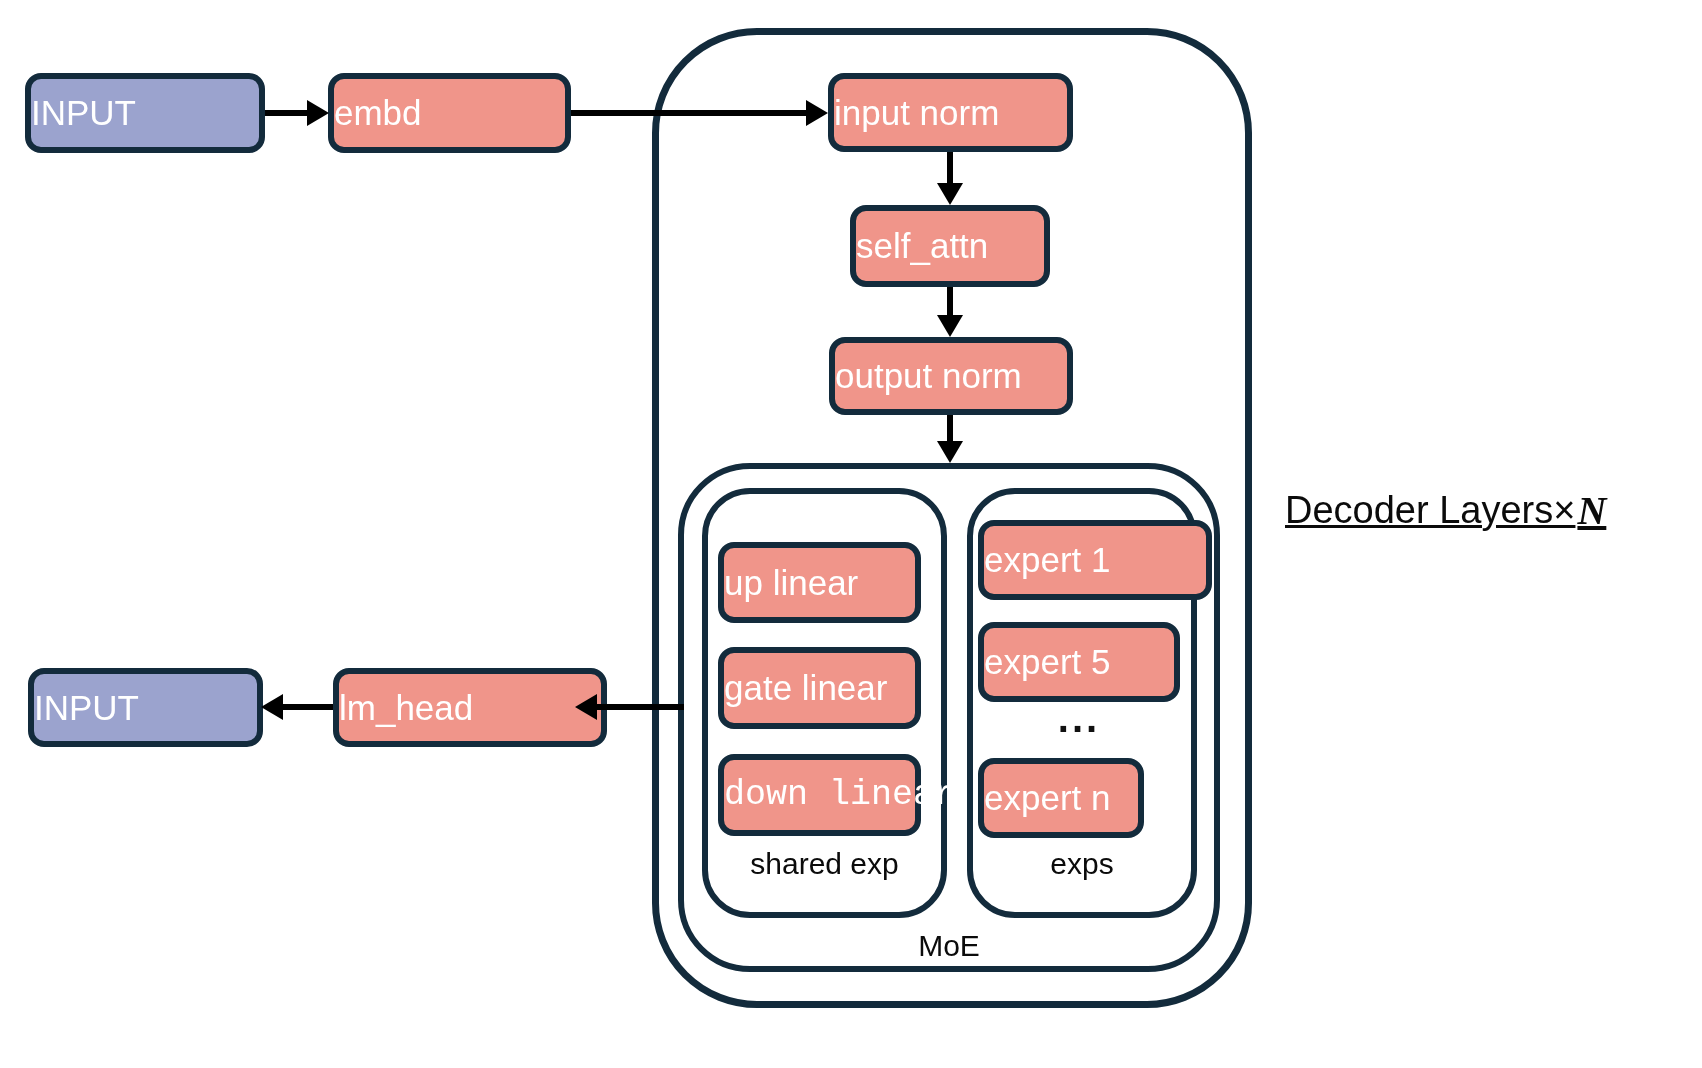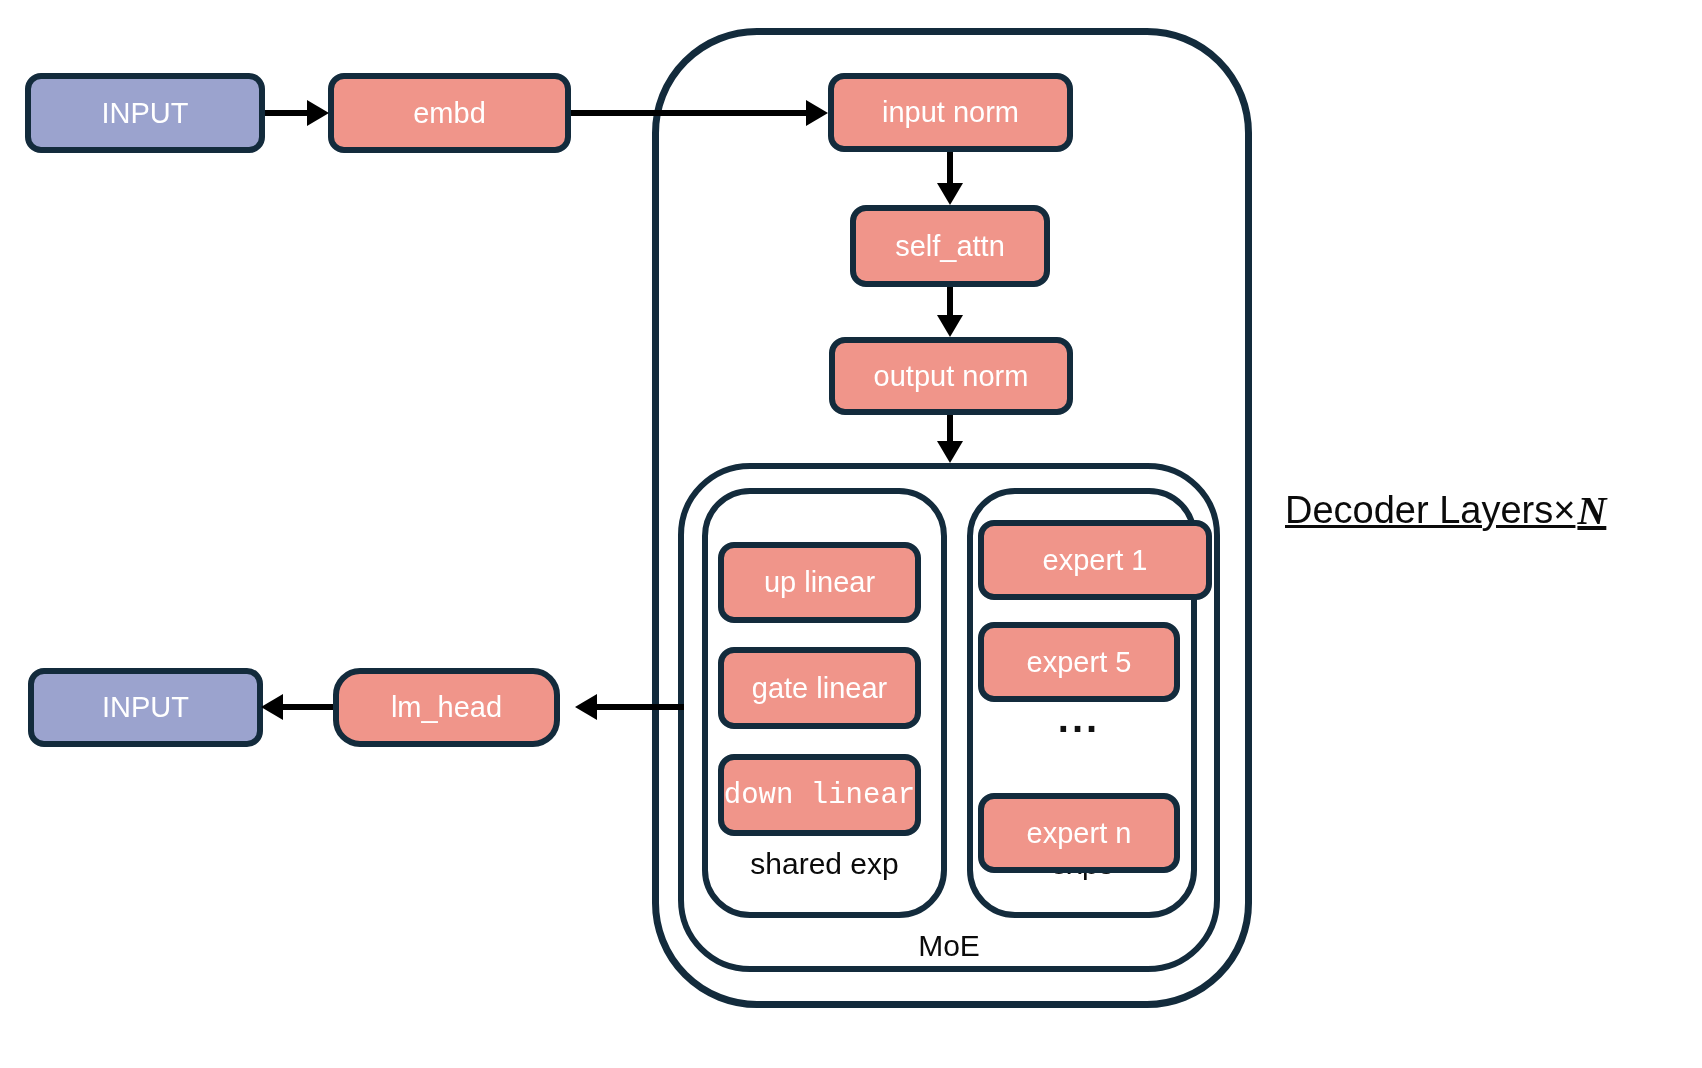--- a/index.html
+++ b/index.html
@@ -13,25 +13,25 @@
   .container{
     position:absolute;
     box-sizing:border-box;
     border:7px solid var(--border,#132B3C);
     background:transparent;
     z-index:1;
   }
   .box{
     position:absolute;
     box-sizing:border-box;
-    display:flex;align-items:center;justify-content:center;
+    display:flex;align-items:center;
     border:6px solid var(--border,#132B3C);
     border-radius:16px;
     color:#ffffff;
-    font-size:29px;
+    font-size:35px;
     z-index:3;
     white-space:nowrap;
   }
   .purple{background:var(--purple,#9BA3CE);}
   .salmon{background:var(--salmon,#F0958A);}
   .lbl{
     position:absolute;
     display:flex;align-items:center;justify-content:center;
     color:#0b0b0b;
     font-size:30px;
@@ -106,35 +106,35 @@
 
   <div class="box salmon" style="left:978px;top:520px;width:234px;height:80px;">
       <span>expert 1</span>
     </div>
   <div class="box salmon" style="left:978px;top:622px;width:202px;height:80px;">
       <span>expert 5</span>
     </div>
   <div class="lbl" style="left:978px;top:688px;width:202px;height:60px;">
       <span class="ellipsis">...</span>
     </div>
-  <div class="box salmon" style="left:978px;top:758px;width:202px;height:80px;margin-top:35px;">
+  <div class="box salmon" style="left:978px;top:758px;width:166px;height:80px;">
       <span>expert n</span>
     </div>
   <div class="lbl" style="left:678px;top:928px;width:542px;height:36px;">
       <span>MoE</span>
     </div>
 
   <div class="lbl" style="left:967px;top:846px;width:230px;height:36px;">
       <span>exps</span>
     </div>
 
   <div class="box purple" style="left:28px;top:668px;width:235px;height:79px;">
       <span>INPUT</span>
     </div>
-  <div class="box salmon" style="left:333px;top:668px;width:227px;height:79px;border-radius:27px;">
+  <div class="box salmon" style="left:333px;top:668px;width:274px;height:79px;">
       <span>lm_head</span>
     </div>
 
   <div class="decoder-label">
     <span>Decoder Layers×</span>
       <span class="n-italic">N</span>
   </div>
 
   <div>
     <div class="shaft-h" style="left:265px;top:110px;width:45px;"></div>

